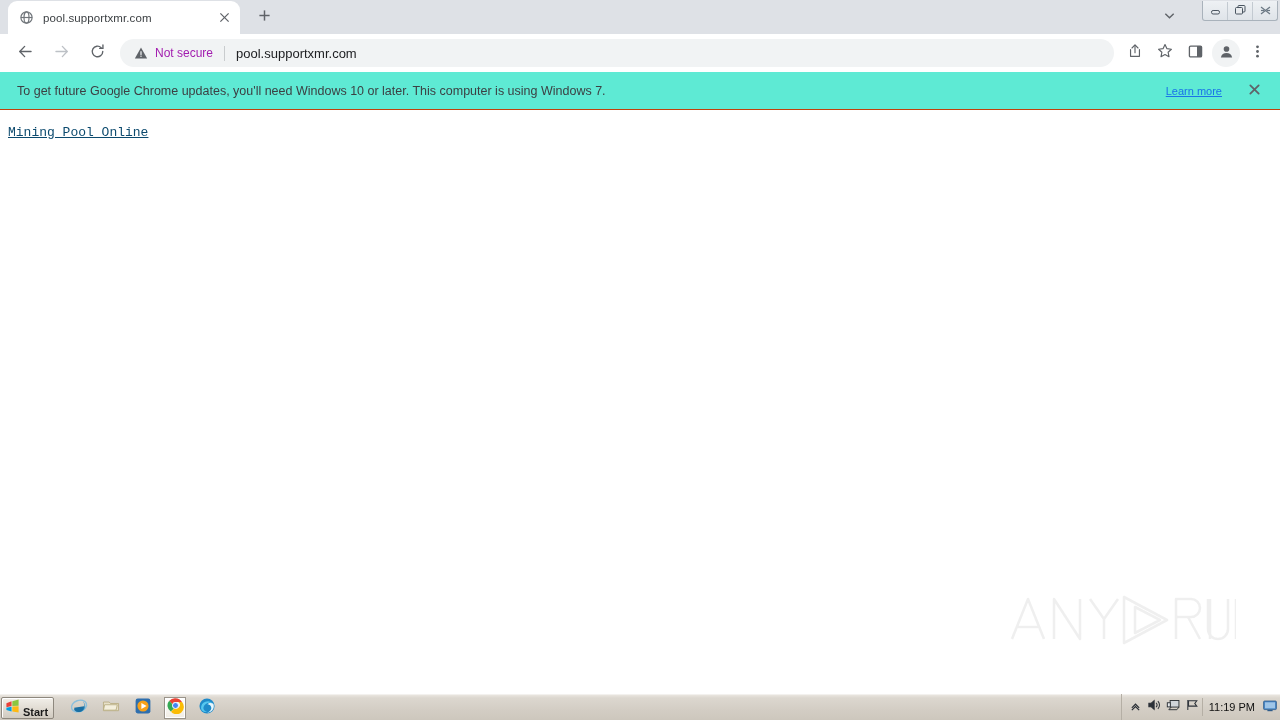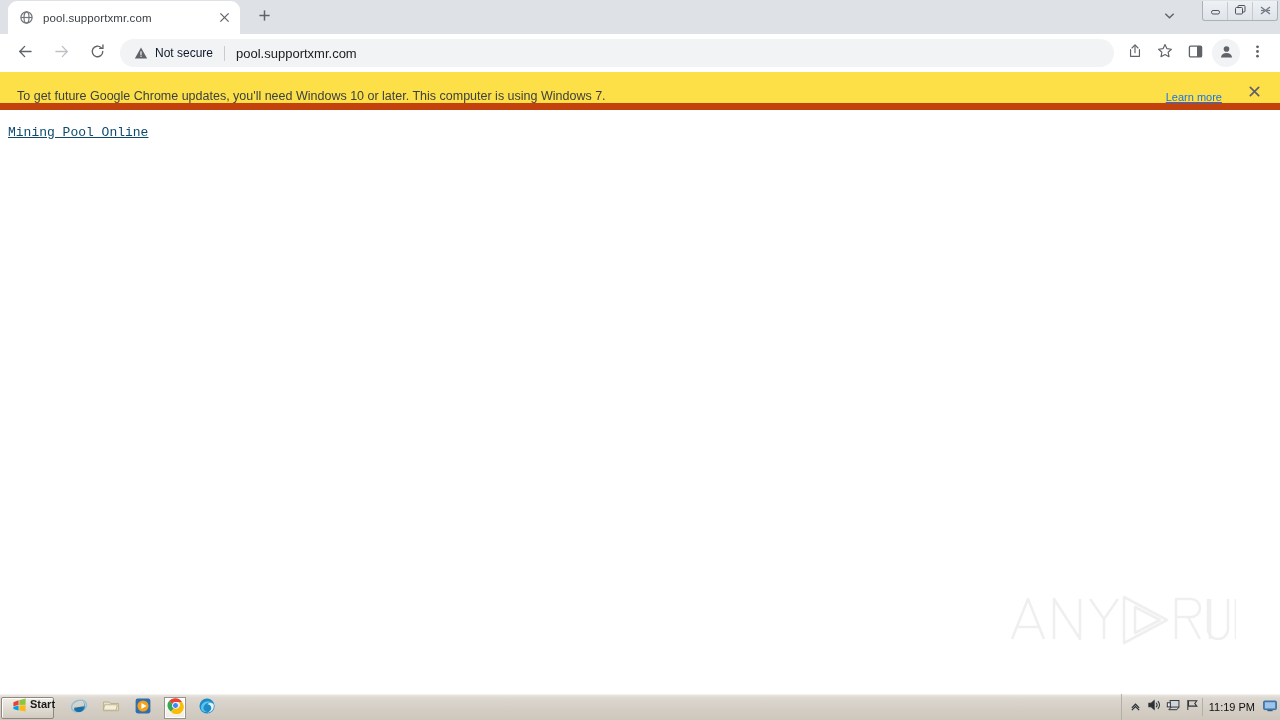--- a/index.html
+++ b/index.html
@@ -101,21 +101,21 @@
     margin-left: 9px; margin-right: 8px;
     background: #f1f3f4;
     border-radius: 14px;
     display: flex; align-items: center;
     padding: 0 14px;
     box-sizing: border-box;
     max-width: 1075px;
   }
   .warn-icon { width: 15px; height: 15px; margin-right: 6px; color: #5f6368; display:flex; align-items:center; }
   .notsecure {
-    font-size: 12px; color: #0f172a;
+    font-size: 12px; color: #a21caf;
     white-space: nowrap;
   }
   .omni-div {
     width: 1px; height: 15px;
     background: #c9ccce;
     margin: 0 11px;
   }
   .url { font-size: 13px; color: #202124; white-space: nowrap; }
 
   .toolbtn {
@@ -132,23 +132,23 @@
     display: flex; align-items: center; justify-content: center;
     color: #5f6368;
   }
   .menubtn { width: 26px; height: 26px; margin-right: 10px;
     display:flex; align-items:center; justify-content:center; color:#5f6368; }
 
   
   .infobar {
     position: absolute; top: 72px; left: 0;
     width: 1280px; height: 38px;
-    background: #fde047;
-    border-bottom: 7px solid #c2410c;
-    display: flex; align-items: flex-end;
+    background: #5eead4;
+    border-bottom: 1px solid #c2410c;
+    display: flex; align-items: center;
     box-sizing: border-box;
   }
   .infobar-text {
     margin-left: 17px;
     font-size: 12.5px;
     color: #3c4043;
   }
   .infobar-spacer { flex: 1 1 auto; }
   .learnmore {
     font-size: 11px;
@@ -199,23 +199,23 @@
     box-sizing: border-box;
     display: flex; align-items: center;
   }
   .startbtn {
     width: 53px; height: 22px;
     margin-left: 1px;
     background: linear-gradient(to bottom, #f2efe9 0%, #e2ddd4 50%, #d0cac0 100%);
     border: 1px solid #8e887e;
     border-radius: 2px;
     box-shadow: inset 1px 1px 0 #ffffff;
-    display: flex; align-items: flex-start;
-    box-sizing: border-box;
-    padding-left: 10px;
+    display: flex; align-items: flex-end;
+    box-sizing: border-box;
+    padding-left: 3px;
   }
   .start-label {
     font-size: 11px; font-weight: bold;
     color: #1a1a1a;
     margin-left: 3px;
     font-family: "Liberation Sans", sans-serif;
   }
   .quicklaunch { display: flex; align-items: center; margin-left: 14px; gap: 10px; }
   .qlbtn {
     width: 22px; height: 22px;

